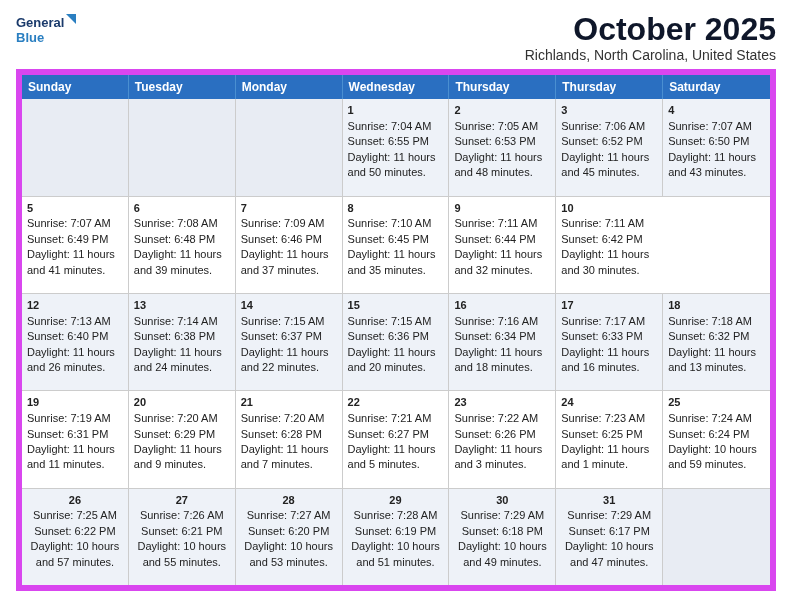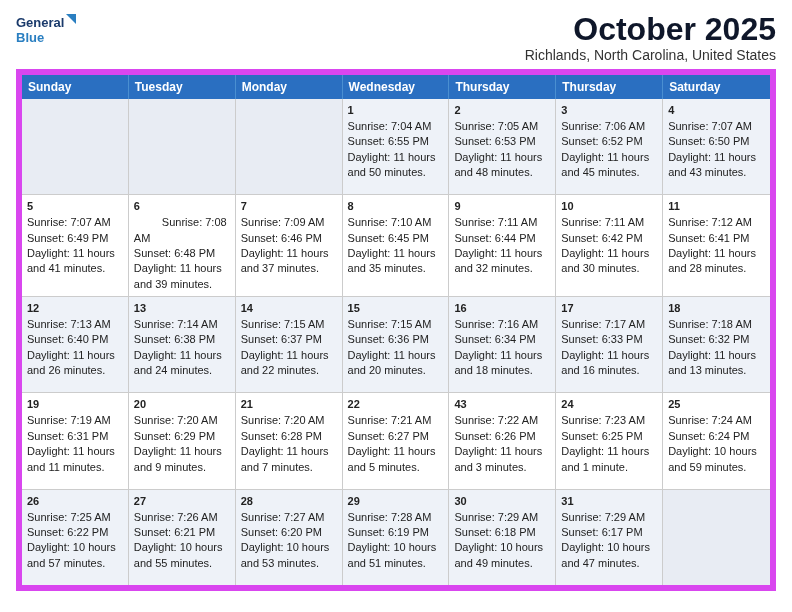--- a/index.html
+++ b/index.html
@@ -65,21 +65,21 @@
       flex: 1;
       display: flex;
       flex-direction: column;
     }
     .cal-row {
       display: grid;
       grid-template-columns: repeat(7, 1fr);
       flex: 1;
       border-bottom: 1px solid #ccc;
     }
-    .cal-row:last-child { border-bottom: none; }
+    .cal-row:last-child { border-bottom: none; text-align: center; }
     .cal-cell {
       border-right: 1px solid #ccc;
       padding: 4px 5px;
       font-size: 9.5px;
       color: #222;
       line-height: 1.35;
       background: #fff;
       vertical-align: top;
     }
     .cal-cell:last-child { border-right: none; }
@@ -141,38 +141,35 @@
 Sunset: 6:52 PM
 Daylight: 11 hours and 45 minutes.</span></div>
           <div class="cal-cell alt-row"><span class="day-num">4</span><span class="cell-text" style="white-space: pre-line;">Sunrise: 7:07 AM
 Sunset: 6:50 PM
 Daylight: 11 hours and 43 minutes.</span></div>
         </div>
         <div class="cal-row">
           <div class="cal-cell"><span class="day-num">5</span><span class="cell-text" style="white-space: pre-line;">Sunrise: 7:07 AM
 Sunset: 6:49 PM
 Daylight: 11 hours and 41 minutes.</span></div>
-          <div class="cal-cell"><span class="day-num">6</span><span class="cell-text" style="white-space: pre-line; margin-left: 28px;">Sunrise: 7:08 AM
+          <div class="cal-cell"><span class="day-num">6</span><span class="cell-text" style="white-space: pre-line;">Sunrise: 7:08 AM
 Sunset: 6:48 PM
 Daylight: 11 hours and 39 minutes.</span></div>
           <div class="cal-cell"><span class="day-num">7</span><span class="cell-text" style="white-space: pre-line;">Sunrise: 7:09 AM
 Sunset: 6:46 PM
 Daylight: 11 hours and 37 minutes.</span></div>
           <div class="cal-cell"><span class="day-num">8</span><span class="cell-text" style="white-space: pre-line;">Sunrise: 7:10 AM
 Sunset: 6:45 PM
 Daylight: 11 hours and 35 minutes.</span></div>
           <div class="cal-cell"><span class="day-num">9</span><span class="cell-text" style="white-space: pre-line;">Sunrise: 7:11 AM
 Sunset: 6:44 PM
 Daylight: 11 hours and 32 minutes.</span></div>
           <div class="cal-cell"><span class="day-num">10</span><span class="cell-text" style="white-space: pre-line;">Sunrise: 7:11 AM
 Sunset: 6:42 PM
 Daylight: 11 hours and 30 minutes.</span></div>
-          <div class="cal-cell"><span class="day-num">11</span><span class="cell-text" style="white-space: pre-line;">Sunrise: 7:12 AM
-Sunset: 6:41 PM
-Daylight: 11 hours and 28 minutes.</span></div>
         </div>
         <div class="cal-row">
           <div class="cal-cell alt-row"><span class="day-num">12</span><span class="cell-text" style="white-space: pre-line;">Sunrise: 7:13 AM
 Sunset: 6:40 PM
 Daylight: 11 hours and 26 minutes.</span></div>
           <div class="cal-cell alt-row"><span class="day-num">13</span><span class="cell-text" style="white-space: pre-line;">Sunrise: 7:14 AM
 Sunset: 6:38 PM
 Daylight: 11 hours and 24 minutes.</span></div>
           <div class="cal-cell alt-row"><span class="day-num">14</span><span class="cell-text" style="white-space: pre-line;">Sunrise: 7:15 AM
 Sunset: 6:37 PM
@@ -196,21 +193,21 @@
 Daylight: 11 hours and 11 minutes.</span></div>
           <div class="cal-cell"><span class="day-num">20</span><span class="cell-text" style="white-space: pre-line;">Sunrise: 7:20 AM
 Sunset: 6:29 PM
 Daylight: 11 hours and 9 minutes.</span></div>
           <div class="cal-cell"><span class="day-num">21</span><span class="cell-text" style="white-space: pre-line;">Sunrise: 7:20 AM
 Sunset: 6:28 PM
 Daylight: 11 hours and 7 minutes.</span></div>
           <div class="cal-cell"><span class="day-num">22</span><span class="cell-text" style="white-space: pre-line;">Sunrise: 7:21 AM
 Sunset: 6:27 PM
 Daylight: 11 hours and 5 minutes.</span></div>
-          <div class="cal-cell"><span class="day-num">43</span><span class="cell-text" style="white-space: pre-line;">Sunrise: 7:22 AM
+          <div class="cal-cell"><span class="day-num">23</span><span class="cell-text" style="white-space: pre-line;">Sunrise: 7:22 AM
 Sunset: 6:26 PM
 Daylight: 11 hours and 3 minutes.</span></div>
           <div class="cal-cell"><span class="day-num">24</span><span class="cell-text" style="white-space: pre-line;">Sunrise: 7:23 AM
 Sunset: 6:25 PM
 Daylight: 11 hours and 1 minute.</span></div>
           <div class="cal-cell"><span class="day-num">25</span><span class="cell-text" style="white-space: pre-line;">Sunrise: 7:24 AM
 Sunset: 6:24 PM
 Daylight: 10 hours and 59 minutes.</span></div>
         </div>
         <div class="cal-row">

